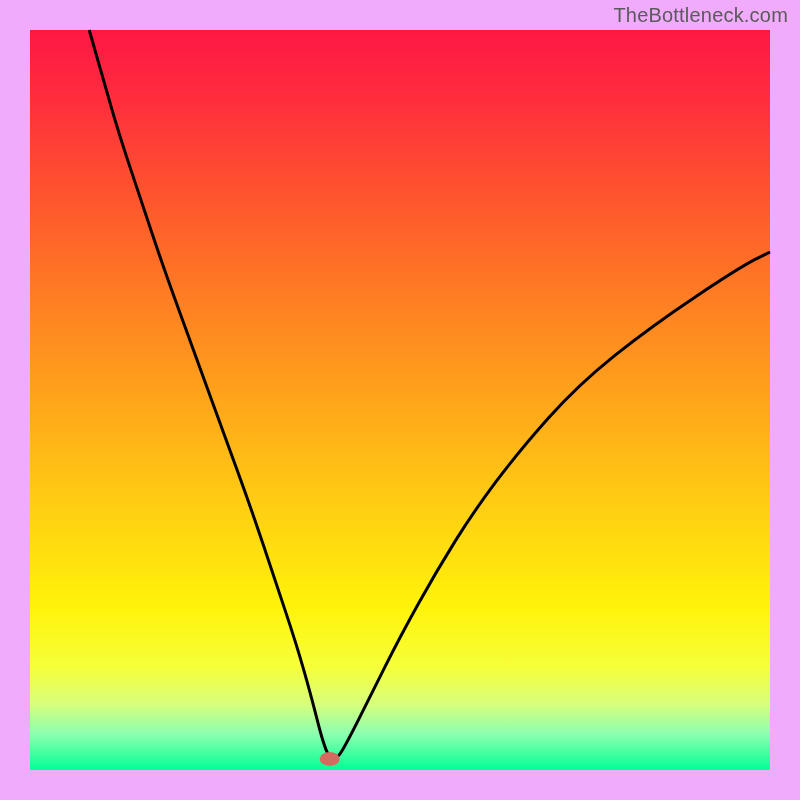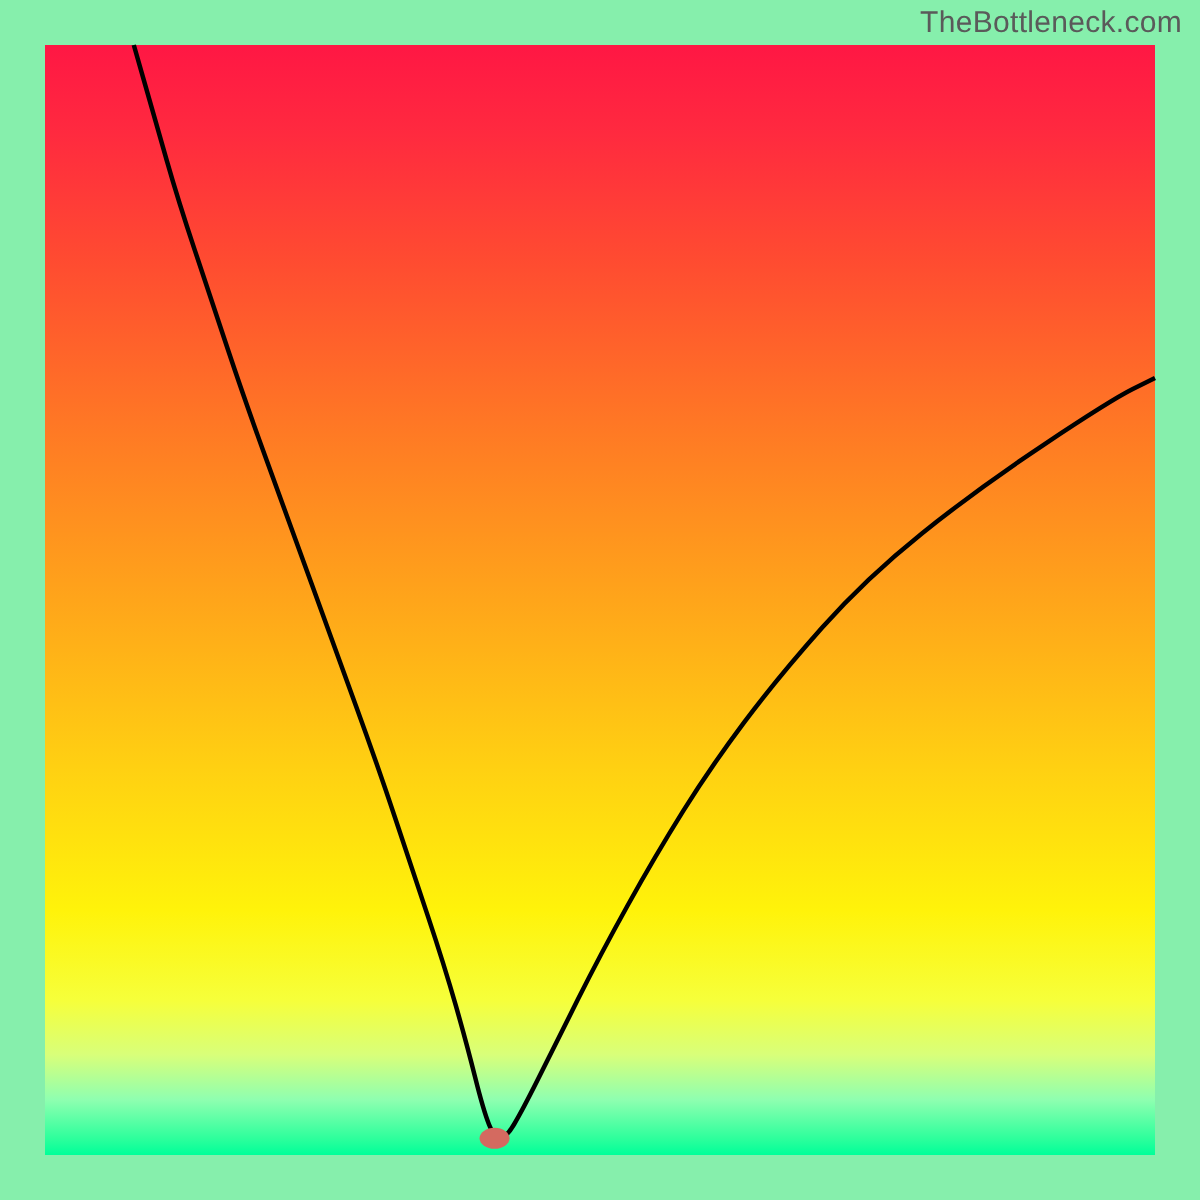--- a/index.html
+++ b/index.html
@@ -10,21 +10,21 @@
     background: #000000;
     overflow: hidden;
     font-family: Arial, Helvetica, sans-serif;
   }
   .frame {
     position: absolute;
     top: 0;
     left: 0;
     width: 800px;
     height: 800px;
-    background: #86efac;
+    background: #f0abfc;
   }
   .watermark {
     position: absolute;
     top: 4px;
     right: 12px;
     color: #5a5a5a;
     font-size: 20px;
     font-weight: 500;
     letter-spacing: 0.2px;
     z-index: 5;

